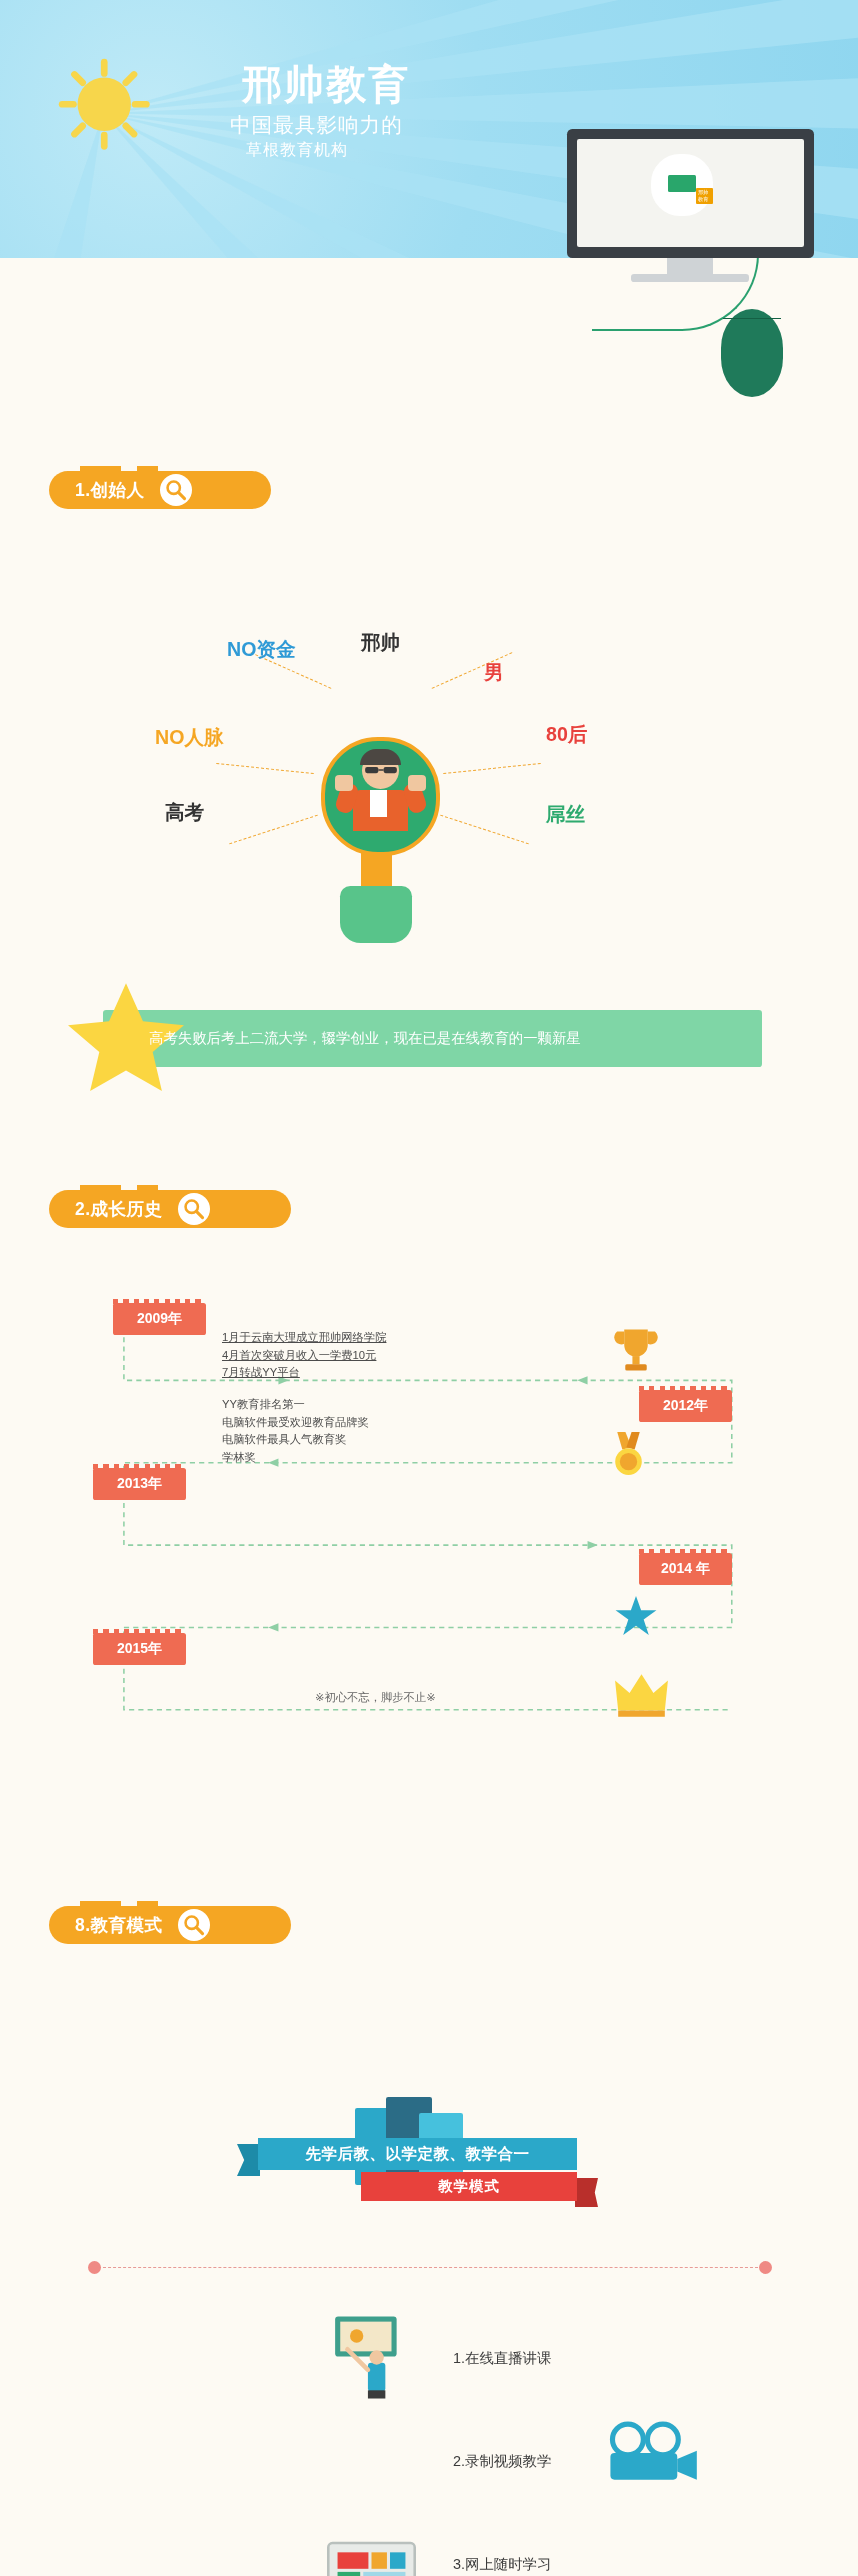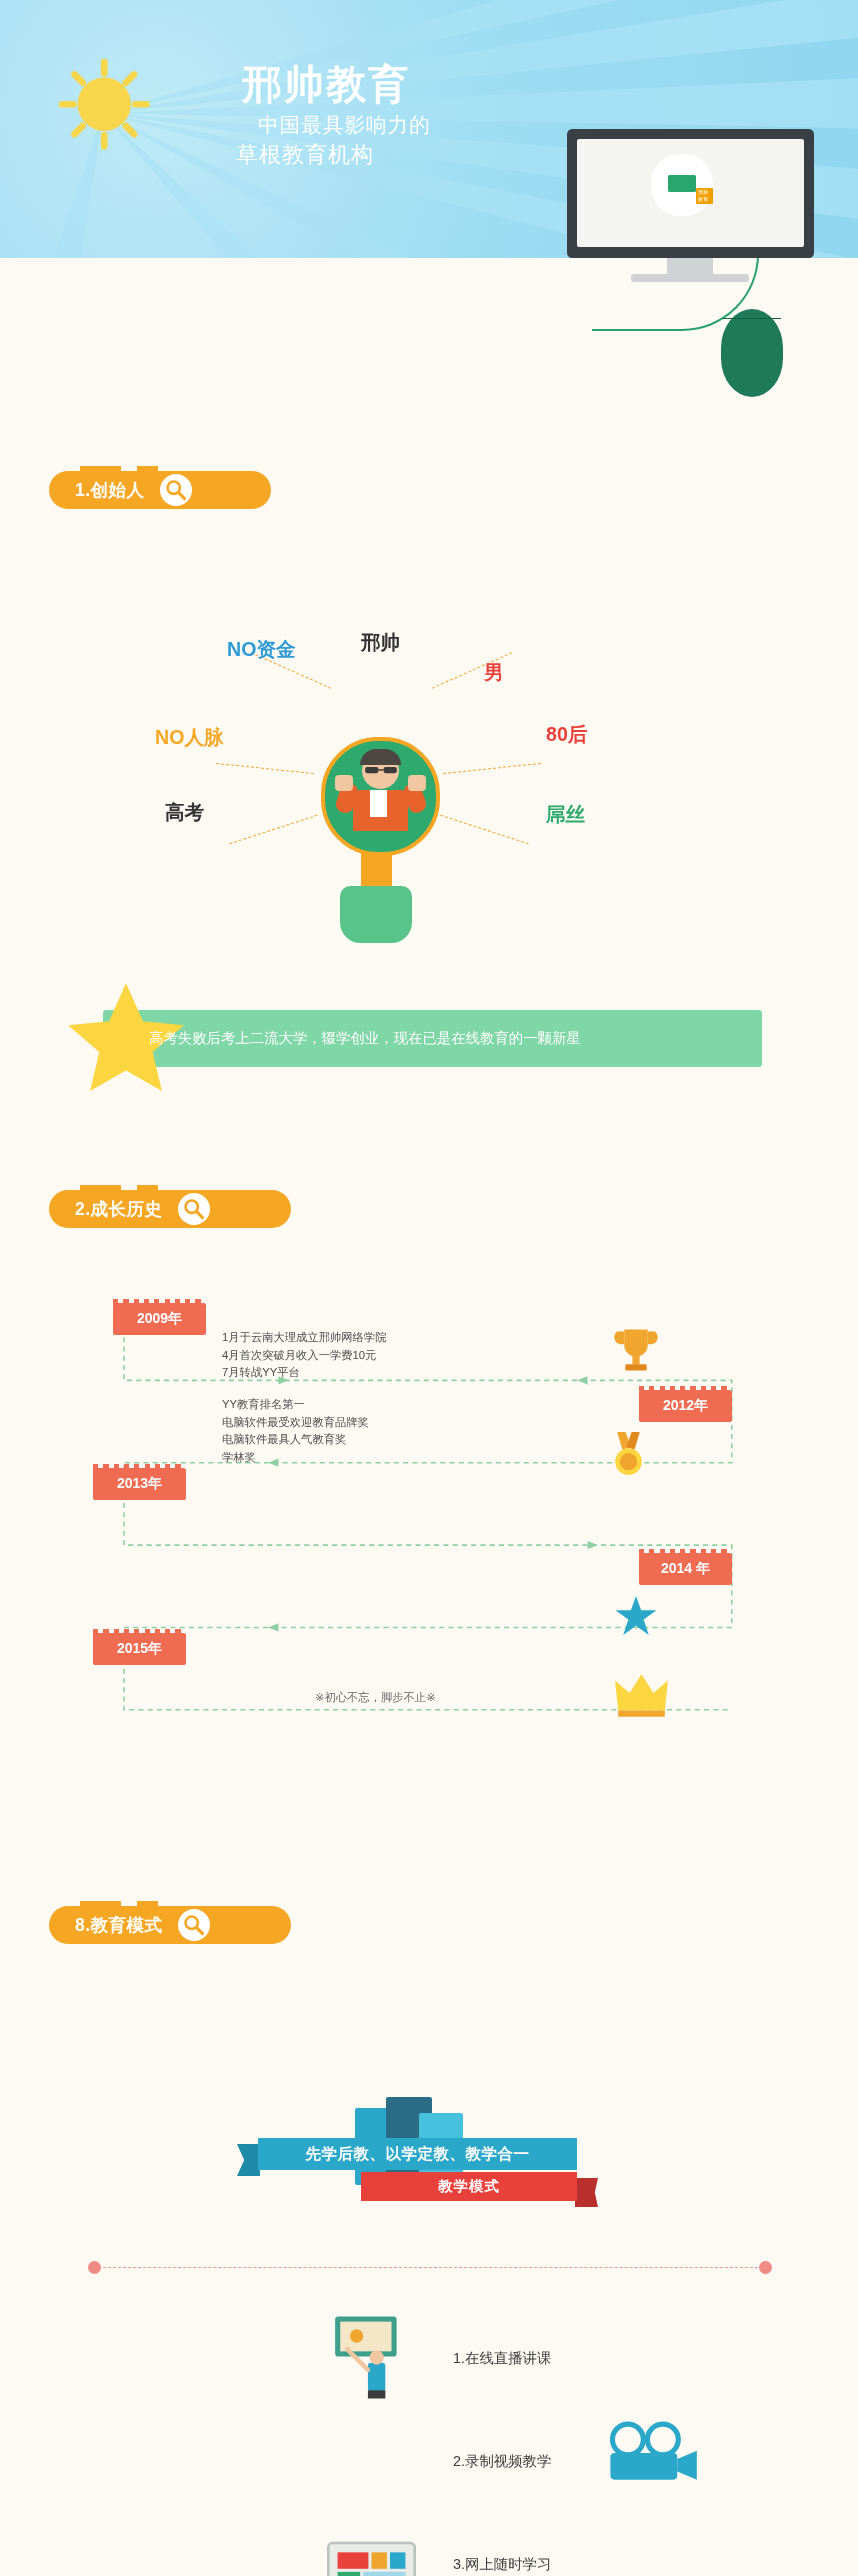--- a/index.html
+++ b/index.html
@@ -7,22 +7,22 @@
   .page{width:859px;height:3220px;position:relative;background:#fdfaf3;overflow:hidden;}
 
   
   .hero{position:absolute;left:0;top:0;width:859px;height:304px;
     background:radial-gradient(circle at 155px 113px,#bfeaf7 0%,#9fddf2 45%,#8fd6ef 100%);
     overflow:hidden;}
   .rays{position:absolute;left:0;top:0;width:859px;height:304px;}
   .hero-bottom{position:absolute;left:0;top:258px;width:859px;height:46px;background:#fdfaf3;}
   .sun{position:absolute;left:57px;top:57px;width:95px;height:95px;}
   .title-main{position:absolute;left:242px;top:57px;font-size:40px;font-weight:bold;color:#ffffff;letter-spacing:2.1px;}
-  .title-sub1{position:absolute;left:258px;top:111px;font-size:20.6px;color:#ffffff;letter-spacing:1px;}
-  .title-sub2{position:absolute;left:236px;top:140px;font-size:22px;color:#ffffff;letter-spacing:1px;}
+  .title-sub1{position:absolute;left:230px;top:111px;font-size:20.6px;color:#ffffff;letter-spacing:1px;}
+  .title-sub2{position:absolute;left:246px;top:140px;font-size:16px;color:#ffffff;letter-spacing:1px;}
 
   .monitor{position:absolute;left:567px;top:129px;width:247px;height:155px;}
   .mon-body{position:absolute;left:0;top:0;width:247px;height:129px;background:#3a3f45;border-radius:5.2px;}
   .mon-screen{position:absolute;left:10.3px;top:10.3px;width:227px;height:108px;background:#f4f4f0;border-radius:2.1px;}
   .mon-logo{position:absolute;left:82px;top:23px;width:62px;height:62px;border-radius:31px;background:#ffffff;border:2.6px solid #f4f4f0;}
   .mon-book{position:absolute;left:17px;top:20.6px;width:28px;height:17.5px;background:#29a66b;border-radius:1.5px;}
   .mon-logotext{position:absolute;left:45px;top:34px;font-size:5.2px;color:#ffffff;background:#f0a000;padding:1px 2.1px;border-radius:1px;}
   .mon-stand{position:absolute;left:100px;top:129px;width:46px;height:16.5px;background:#cfd3d6;}
   .mon-base{position:absolute;left:64px;top:145px;width:118px;height:8.2px;background:#cfd3d6;border-radius:3.1px;}
 
@@ -212,21 +212,21 @@
       <g fill="#8fcfa5">
         <polygon points="360,152 380,160 360,168"></polygon>
         <polygon points="960,152 940,160 960,168"></polygon>
         <polygon points="360,312 340,320 360,328"></polygon>
         <polygon points="960,472 980,480 960,488"></polygon>
         <polygon points="360,632 340,640 360,648"></polygon>
       </g>
     </svg>
 
     <div class="yr-badge" style="left:0px;top:5.2px;margin-left:20px;">2009年</div>
-    <div class="tl-text" style="left:129px;top:31px;">
+    <div class="tl-text" style="left:129px;top:31px;text-decoration:underline;">
       <div>1月于云南大理成立邢帅网络学院</div>
       <div>4月首次突破月收入一学费10元</div>
       <div>7月转战YY平台</div>
     </div>
     <svg style="position:absolute;left:520px;top:26px;width:46px;height:52px;" viewBox="0 0 90 100">
       <path d="M22,10 h46 v30 a23,23 0 0 1 -46,0z" fill="#f0a62e"></path>
       <path d="M22,14 h-14 a14,14 0 0 0 14,24z" fill="#f0a62e"></path>
       <path d="M68,14 h14 a14,14 0 0 1 -14,24z" fill="#f0a62e"></path>
       <rect x="38" y="62" width="14" height="16" fill="#f0a62e"></rect>
       <rect x="24" y="78" width="42" height="12" rx="3" fill="#e08a1e"></rect>

